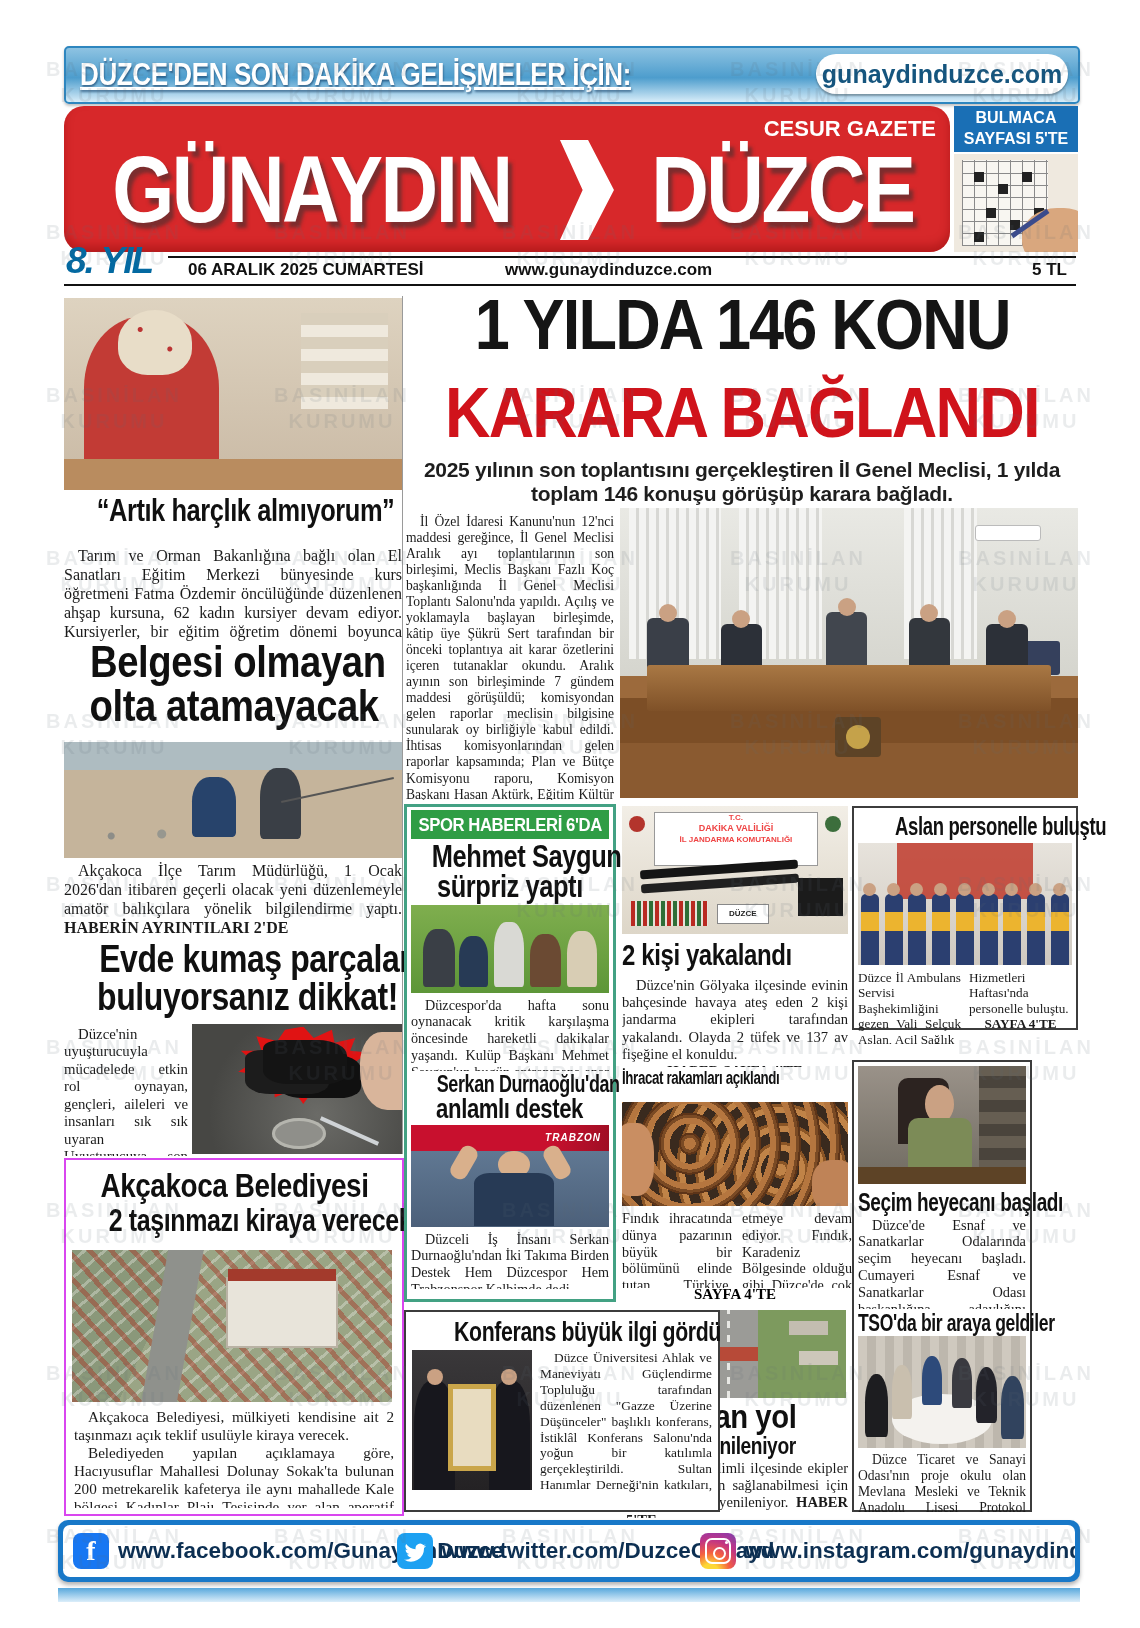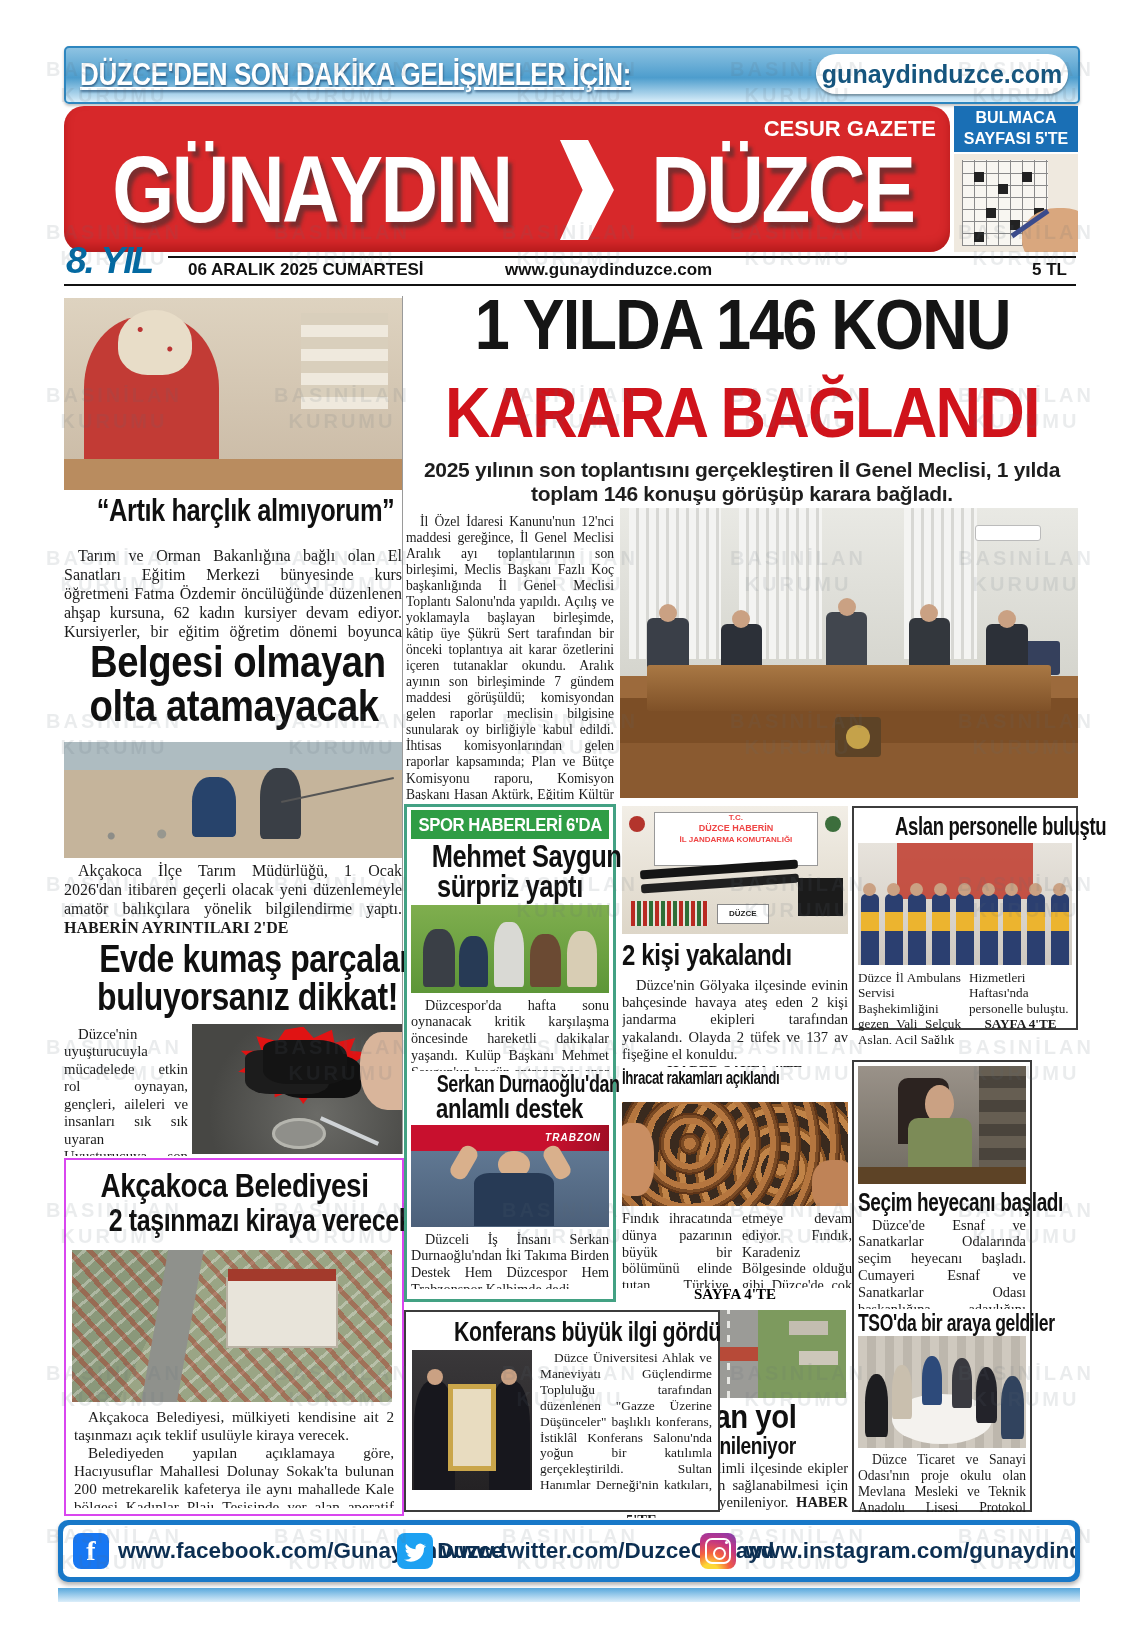--- a/index.html
+++ b/index.html
@@ -384,21 +384,21 @@
     <div id="p-durna" class="serif">
       <p>Düzceli İş İnsanı Serkan Durnaoğlu'ndan İki Takıma Birden Destek Hem Düzcespor Hem Trabzonspor Kalbimde dedi.</p>
       </div>
   </div>
 
   <div id="ph-jandarma" class="ph">
     <i class="jd-em1"></i>
     <i class="jd-em2"></i>
     <div class="jd-sign">
       <div class="s1">T.C.</div>
-      <div class="s2">DÜZCE HABERİN</div>
+      <div class="s2">DAKİKA VALİLİĞİ</div>
       <div class="s3">İL JANDARMA KOMUTANLIĞI</div>
     </div>
     <i class="jd-gun"></i>
     <i class="jd-ammo"></i>
     <div class="jd-fisek">DÜZCE</div>
     <i class="jd-box"></i>
   </div>
   <div id="h-yakalandi" class="abs hl">
     <span class="condL">2 kişi yakalandı</span></div>
   <div id="p-yakalandi" class="abs serif">

